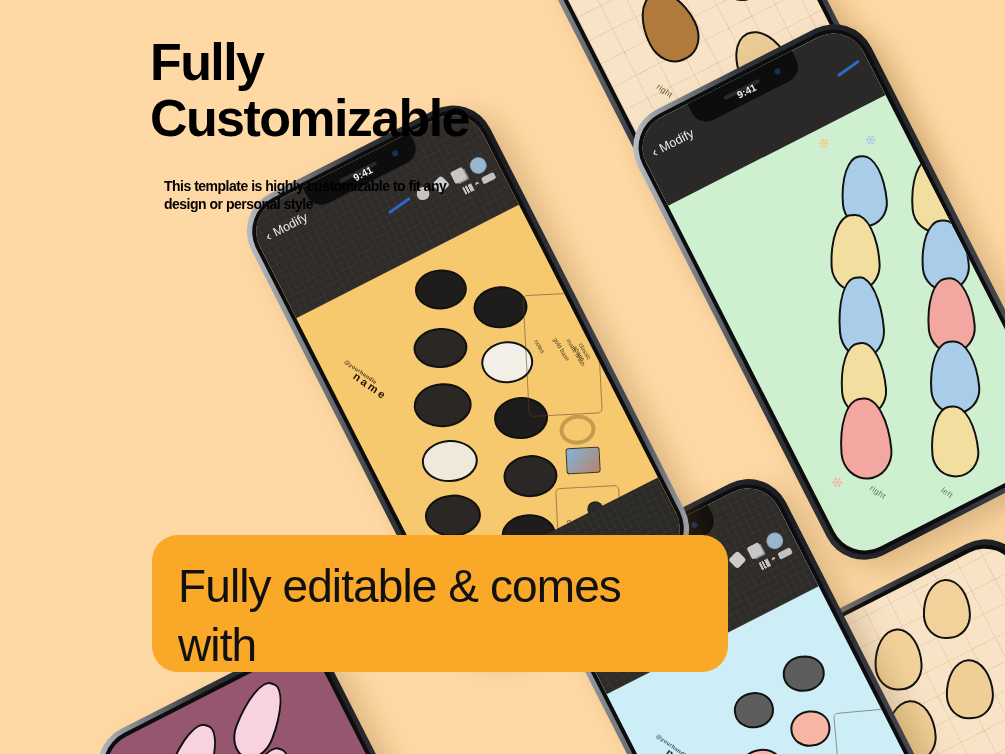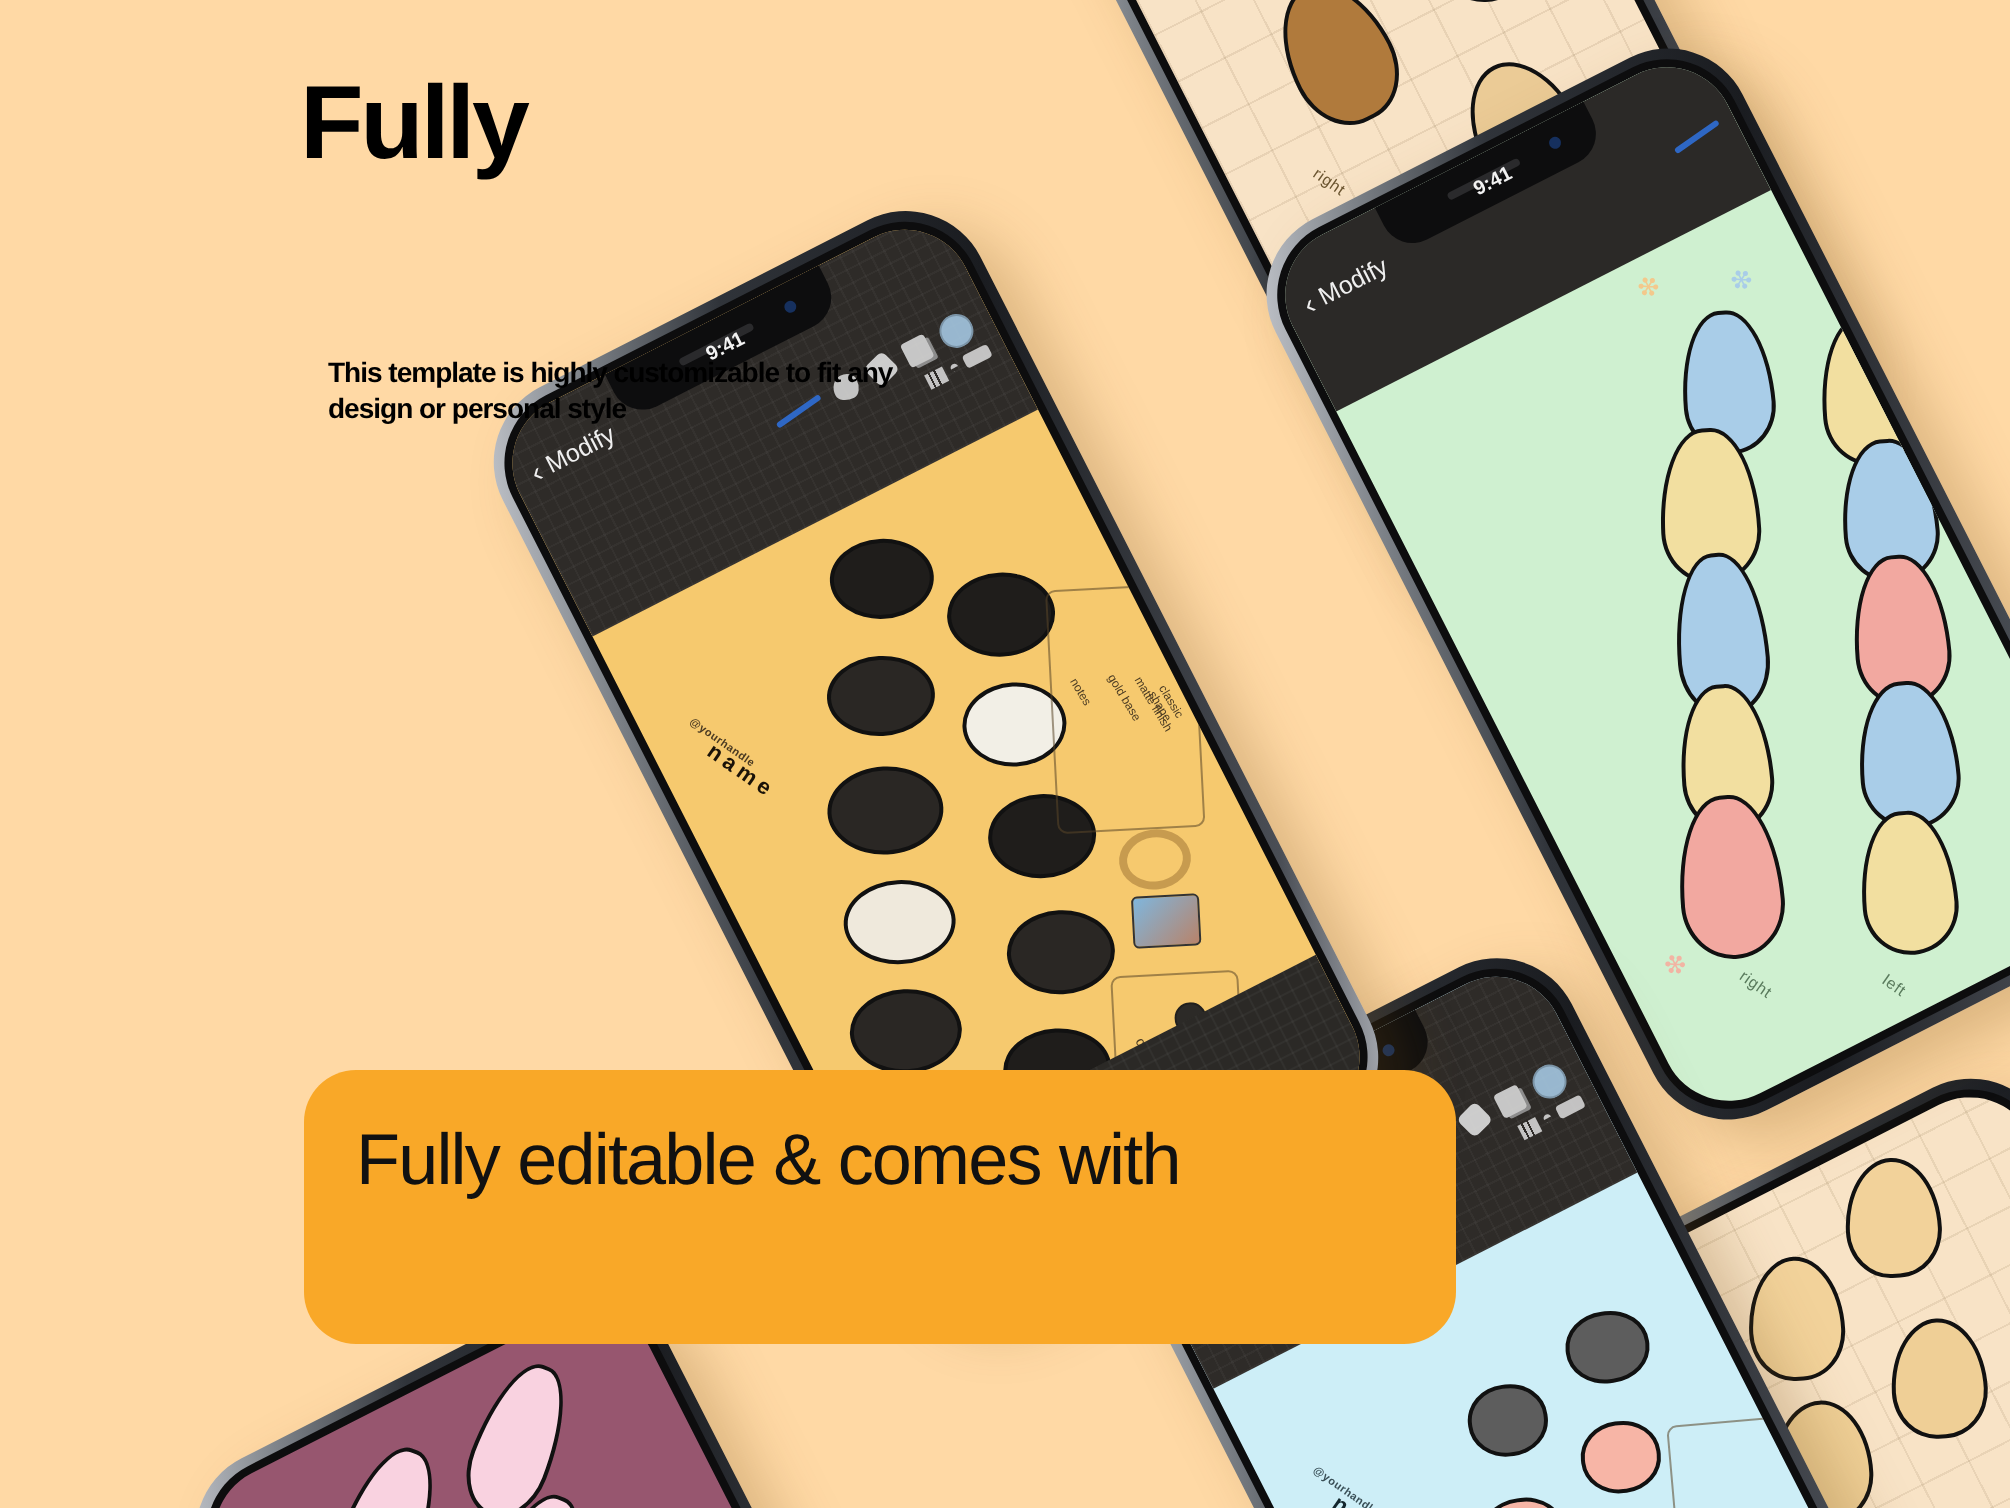--- a/index.html
+++ b/index.html
@@ -42,21 +42,21 @@
   .callout {
     position: absolute;
     left: 152px; top: 535px;
     width: 576px; height: 137px;
     background: #F9A828;
     border-radius: 26px;
     z-index: 60;
     padding: 22px 26px 0 26px;
   }
   .callout p {
-    font-size: 36px;
+    font-size: 46px;
     line-height: 1.28;
     font-weight: 400;
     letter-spacing: -0.9px;
     color: #111;
   }
 
   
   .phone {
     position: absolute;
     border-radius: 42px;
@@ -376,21 +376,21 @@
         <div class="nail alm" style="left:128px; top:10px; width:48px; height:60px; background:#F2D29A; transform:rotate(24deg);"></div>
         <div class="nail alm" style="left:40px; top:102px; width:50px; height:62px; background:#EFCF96; transform:rotate(24deg);"></div>
         <div class="nail alm" style="left:112px; top:92px; width:48px; height:60px; background:#EFCF96; transform:rotate(24deg);"></div>
 
       </div>
     </div>
   </div>
 
   <div class="headline">
     <h1><span>Fully</span><br>
-        </h1>
+        <span>Customizable</span></h1>
   </div>
 
   <div class="subcopy">This template is highly customizable to fit any design or personal style</div>
 
   <div class="callout">
     <p><span>Fully editable &amp; comes with</span><br>
        </p>
   </div>
 
 </div>

